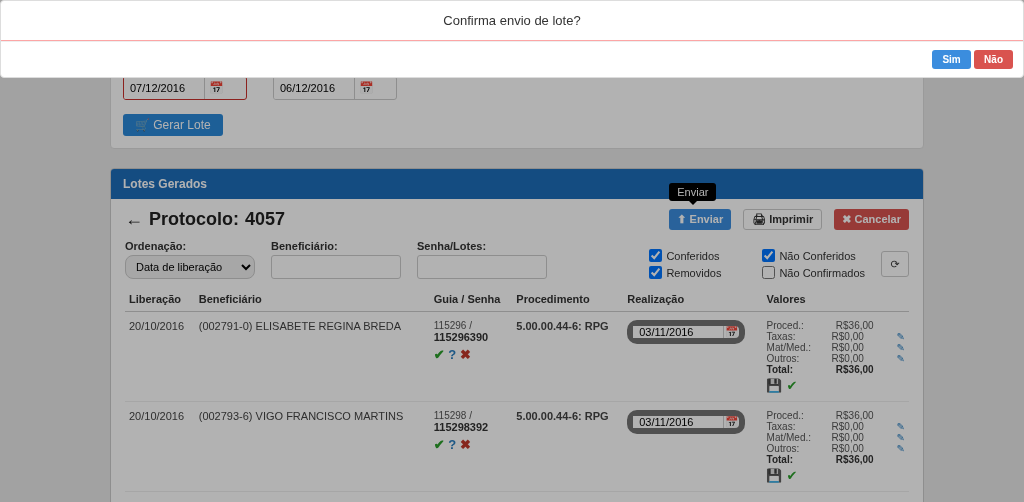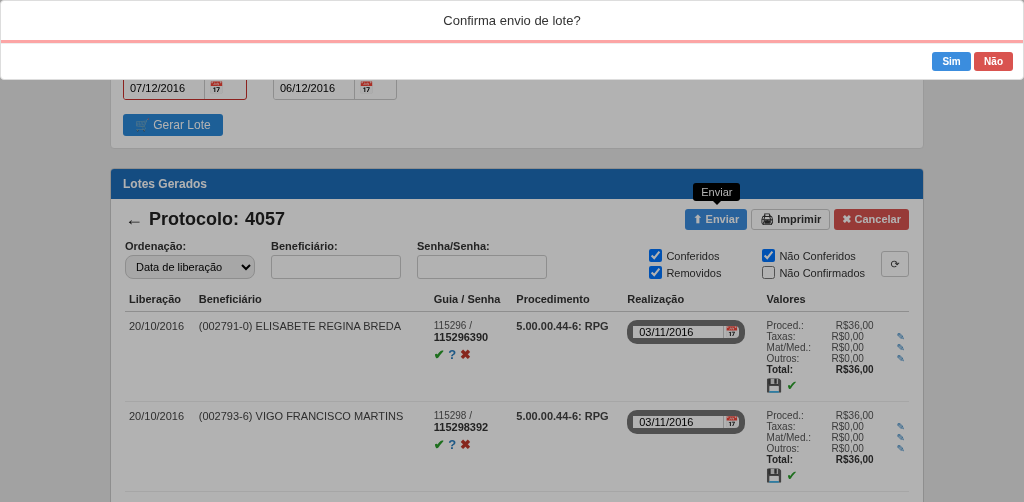--- a/index.html
+++ b/index.html
@@ -24,41 +24,41 @@
   background: #fff;
   border: 1px solid #ddd;
   border-radius: 4px;
   z-index: 10;
 }
 .modal-header {
   padding: 12px 14px;
   text-align: center;
   font-size: 13px;
   color: #333;
-  border-bottom: 3px solid #fca5a5;
+  border-bottom: 1px solid #fca5a5;
 }
 .modal-footer {
   padding: 8px 10px;
   text-align: right;
   border-top: 1px solid #eee;
 }
 .btn {
   display: inline-block;
   padding: 4px 10px;
   border-radius: 3px;
   font-size: 10px;
   font-weight: bold;
   color: #fff;
   border: none;
   cursor: pointer;
 }
 .btn-blue { background: #3b8dde; }
 .btn-red { background: #d9534f; }
 .btn-white { background: #fff; color: #333; border: 1px solid #ccc; }
-.btn-small { padding: 3px 8px; font-size: 11px; }
+.btn-small { padding: 3px 8px; font-size: 11px; margin-left: 8px; }
 
 .content {
   position: absolute;
   top: 63px; left: 110px; right: 100px;
   background: #fff;
   border: 1px solid #ddd;
   border-radius: 4px;
   padding: 12px;
   z-index: 1;
 }
@@ -230,21 +230,21 @@
         <label>Ordenação:</label>
         <select>
           <option>Data de liberação</option>
         </select>
       </div>
       <div class="filter-col">
         <label>Beneficiário:</label>
         <input style="">
       </div>
       <div class="filter-col">
-        <label>Senha/Senha:</label>
+        <label>Senha/Lotes:</label>
         <input style="">
       </div>
       <div class="check-area">
         <div class="check-item">
             <input type="checkbox" checked="" style="">
             <span>Conferidos</span>
           </div>
         <div class="check-item">
             <input type="checkbox" checked="" style="">
             <span>Não Conferidos</span>

